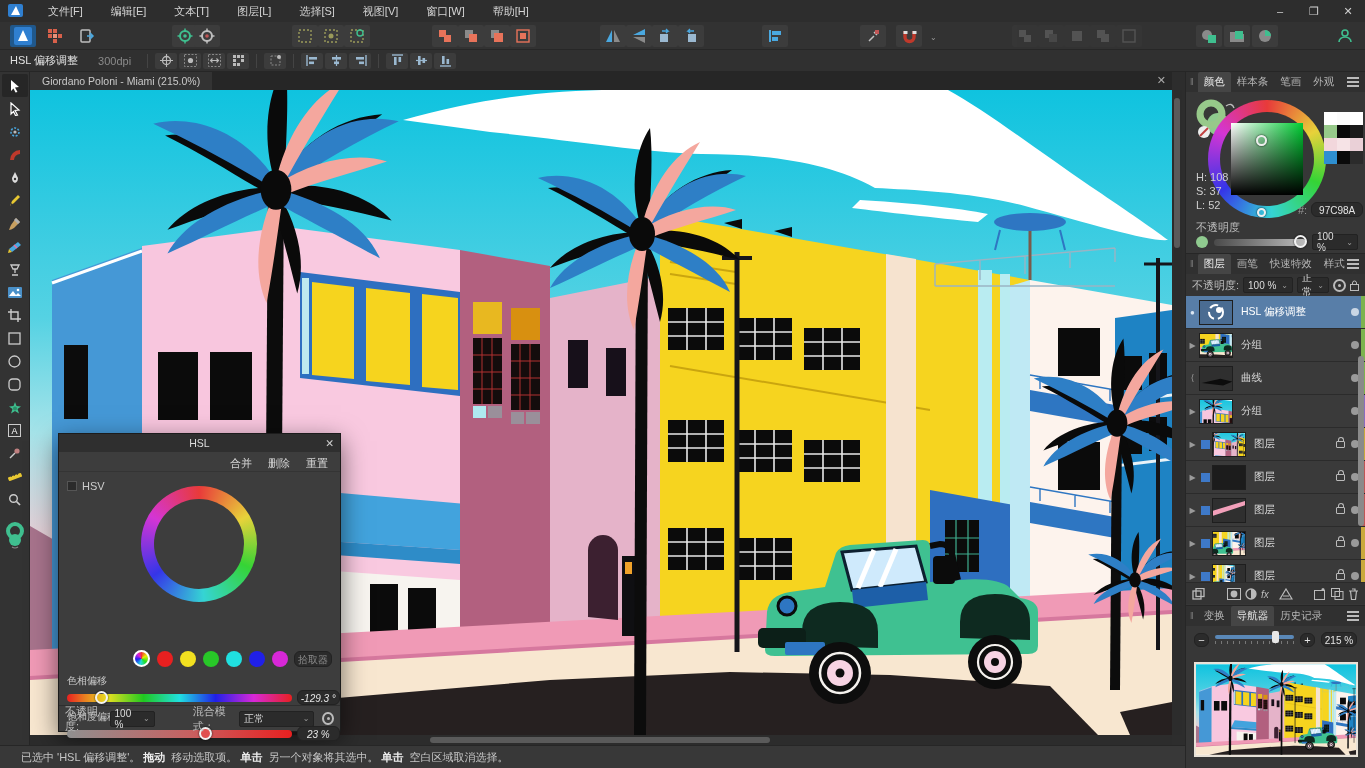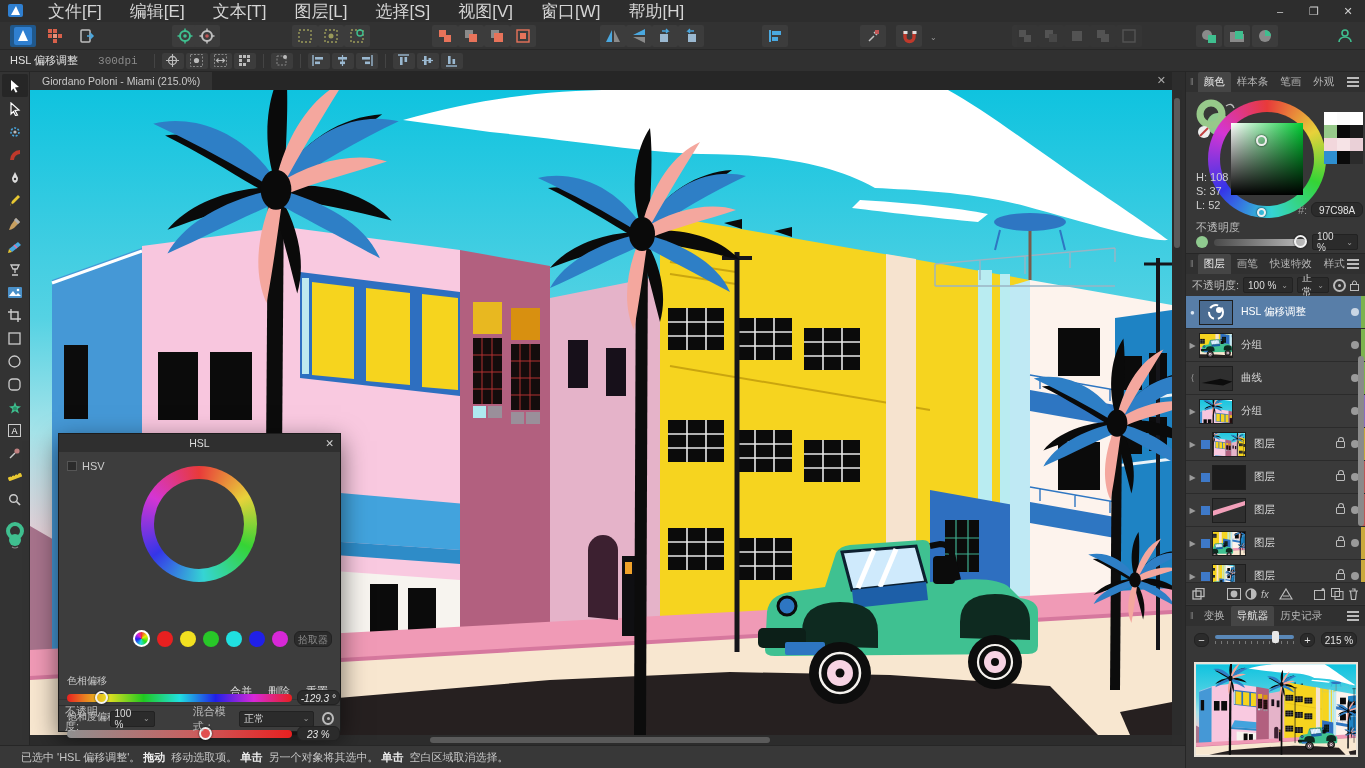--- a/index.html
+++ b/index.html
@@ -1,32 +1,32 @@
 <!DOCTYPE html>
 <html><head>
 <meta charset="utf-8">
 <style>
   * { margin:0; padding:0; box-sizing:border-box; }
   html,body { width:1365px; height:768px; overflow:hidden; background:#2d2d2d;
     font-family:"Liberation Sans","DejaVu Sans",sans-serif; font-size:11px; color:#cfcfcf; }
   .abs { position:absolute; }
   
   #titlebar { position:absolute; left:0; top:0; width:1365px; height:22px; background:#2d2d2d; display:flex; align-items:center; }
-  #titlebar .menu-item { padding:0 14px; color:#d4d4d4; font-size:17px; cursor:default; }
+  #titlebar .menu-item { padding:0 14px; color:#d4d4d4; font-size:11px; cursor:default; }
   #win-controls { position:absolute; right:0; top:0; height:22px; display:flex; }
   #win-controls span { width:34px; text-align:center; line-height:22px; color:#cfcfcf; font-size:11px; }
   
   #main-toolbar { position:absolute; left:0; top:22px; width:1365px; height:28px; background:#323232; border-bottom:1px solid #272727; }
   #context-toolbar { position:absolute; left:0; top:50px; width:1365px; height:22px; background:#303030; border-bottom:1px solid #262626; display:flex; align-items:center; }
   .tbtn { position:absolute; top:3px; width:26px; height:22px; background:#3c3c3c; border-radius:2px; display:flex; align-items:center; justify-content:center; }
   .tbtn.flat { background:transparent; }
   .tbtn.disabled { opacity:.38; }
   .ctx-btn { width:22px; height:16px; background:#3c3c3c; border-radius:2px; margin:0 1px; display:flex; align-items:center; justify-content:center; }
   .ctx-label { color:#e2e2e2; padding:0 10px; }
-  .ctx-dim { color:#8a8a8a; padding:0 10px;font-family:Liberation Mono, monospace; }
+  .ctx-dim { color:#8a8a8a; padding:0 10px; }
   .vsep { width:1px; height:14px; background:#444; margin:0 6px; }
   
   #tabbar { position:absolute; left:30px; top:72px; width:1142px; height:18px; background:#262626; }
   #doc-tab { display:inline-block; height:18px; line-height:18px; padding:0 12px; background:#333333; color:#c9c9c9; font-size:10.5px; }
   #tabbar-close { position:absolute; right:6px; top:2px; color:#aaa; font-size:11px; }
   #toolbox { position:absolute; left:0; top:72px; width:30px; height:673px; background:#333333; border-right:1px solid #262626; display:flex; flex-direction:column; align-items:center; padding-top:2px; }
   .tool { width:26px; height:23px; display:flex; align-items:center; justify-content:center; border-radius:2px; }
   .tool.sel { background:#262626; }
   #canvas-wrap { position:absolute; left:30px; top:90px; width:1142px; height:645px; background:#1f1f1f; }
   #vscroll { position:absolute; left:1172px; top:90px; width:10px; height:645px; background:#2c2c2c; }
@@ -704,44 +704,44 @@
   </div>
 <div id="hscroll">
     <div class="thumb"></div>
   </div>
 
 <div id="hsl-dialog">
   <div id="hsl-title">
     <span>HSL</span>
     <span class="x">✕</span>
   </div>
+  <div id="hsl-actions">
+    <span>合并</span>
+    <span>删除</span>
+    <span>重置</span>
+  </div>
   <div style="position:relative;height:228px">
     <span style="position:absolute;left:8px;top:8px;display:flex;align-items:center">
       <span style="width:10px;height:10px;background:#2b2b2b;border:1px solid #555;margin-right:5px"></span>
       <span style="color:#ccc">HSV</span>
     </span>
     <div class="hsl-wheel" style="position:absolute;left:82px;top:14px;width:116px;height:116px;border-radius:50%;background:conic-gradient(#e83a3a,#e8d23a 60deg,#35d435 115deg,#35d4d4 175deg,#3535e8 235deg,#d435d4 300deg,#e83a3a)">
       <div style="position:absolute;left:13px;top:13px;right:13px;bottom:13px;border-radius:50%;background:#3d3d3d"></div>
     </div>
 
     <div style="position:absolute;left:74px;top:178px;display:flex;gap:7px;align-items:center">
       <span style="width:17px;height:17px;border-radius:50%;border:2px solid #fff;background:conic-gradient(#e33,#ee0 60deg,#2d2 130deg,#2dd 190deg,#22e 260deg,#d2d 320deg,#e33)"></span>
       <span style="width:16px;height:16px;border-radius:50%;background:#e82020"></span>
       <span style="width:16px;height:16px;border-radius:50%;background:#f2e020"></span>
       <span style="width:16px;height:16px;border-radius:50%;background:#28c828"></span>
       <span style="width:16px;height:16px;border-radius:50%;background:#20e0e0"></span>
       <span style="width:16px;height:16px;border-radius:50%;background:#2020e8"></span>
       <span style="width:16px;height:16px;border-radius:50%;background:#d828d8"></span>
     </div>
     <span class="valbox" style="position:absolute;right:8px;top:179px;width:38px;height:16px;line-height:16px;color:#8a8a8a;font-size:10px">拾取器</span>
-  </div>
-  <div id="hsl-actions">
-    <span>合并</span>
-    <span>删除</span>
-    <span>重置</span>
   </div>
 
   <div class="slider-lab" style="margin-top:-26px">色相偏移</div>
   <div class="slider-row">
     <div class="track" style="background:linear-gradient(90deg,#e82020,#e88020 8%,#e8e020 18%,#20c820 34%,#20e0e0 50%,#2020e8 66%,#d828d8 83%,#e82020)">
       <div class="knob" style="left:28px"></div>
     </div>
     <div class="valbox slider-val">-129.3 °</div>
   </div>
   <div class="slider-lab">饱和度偏移</div>

